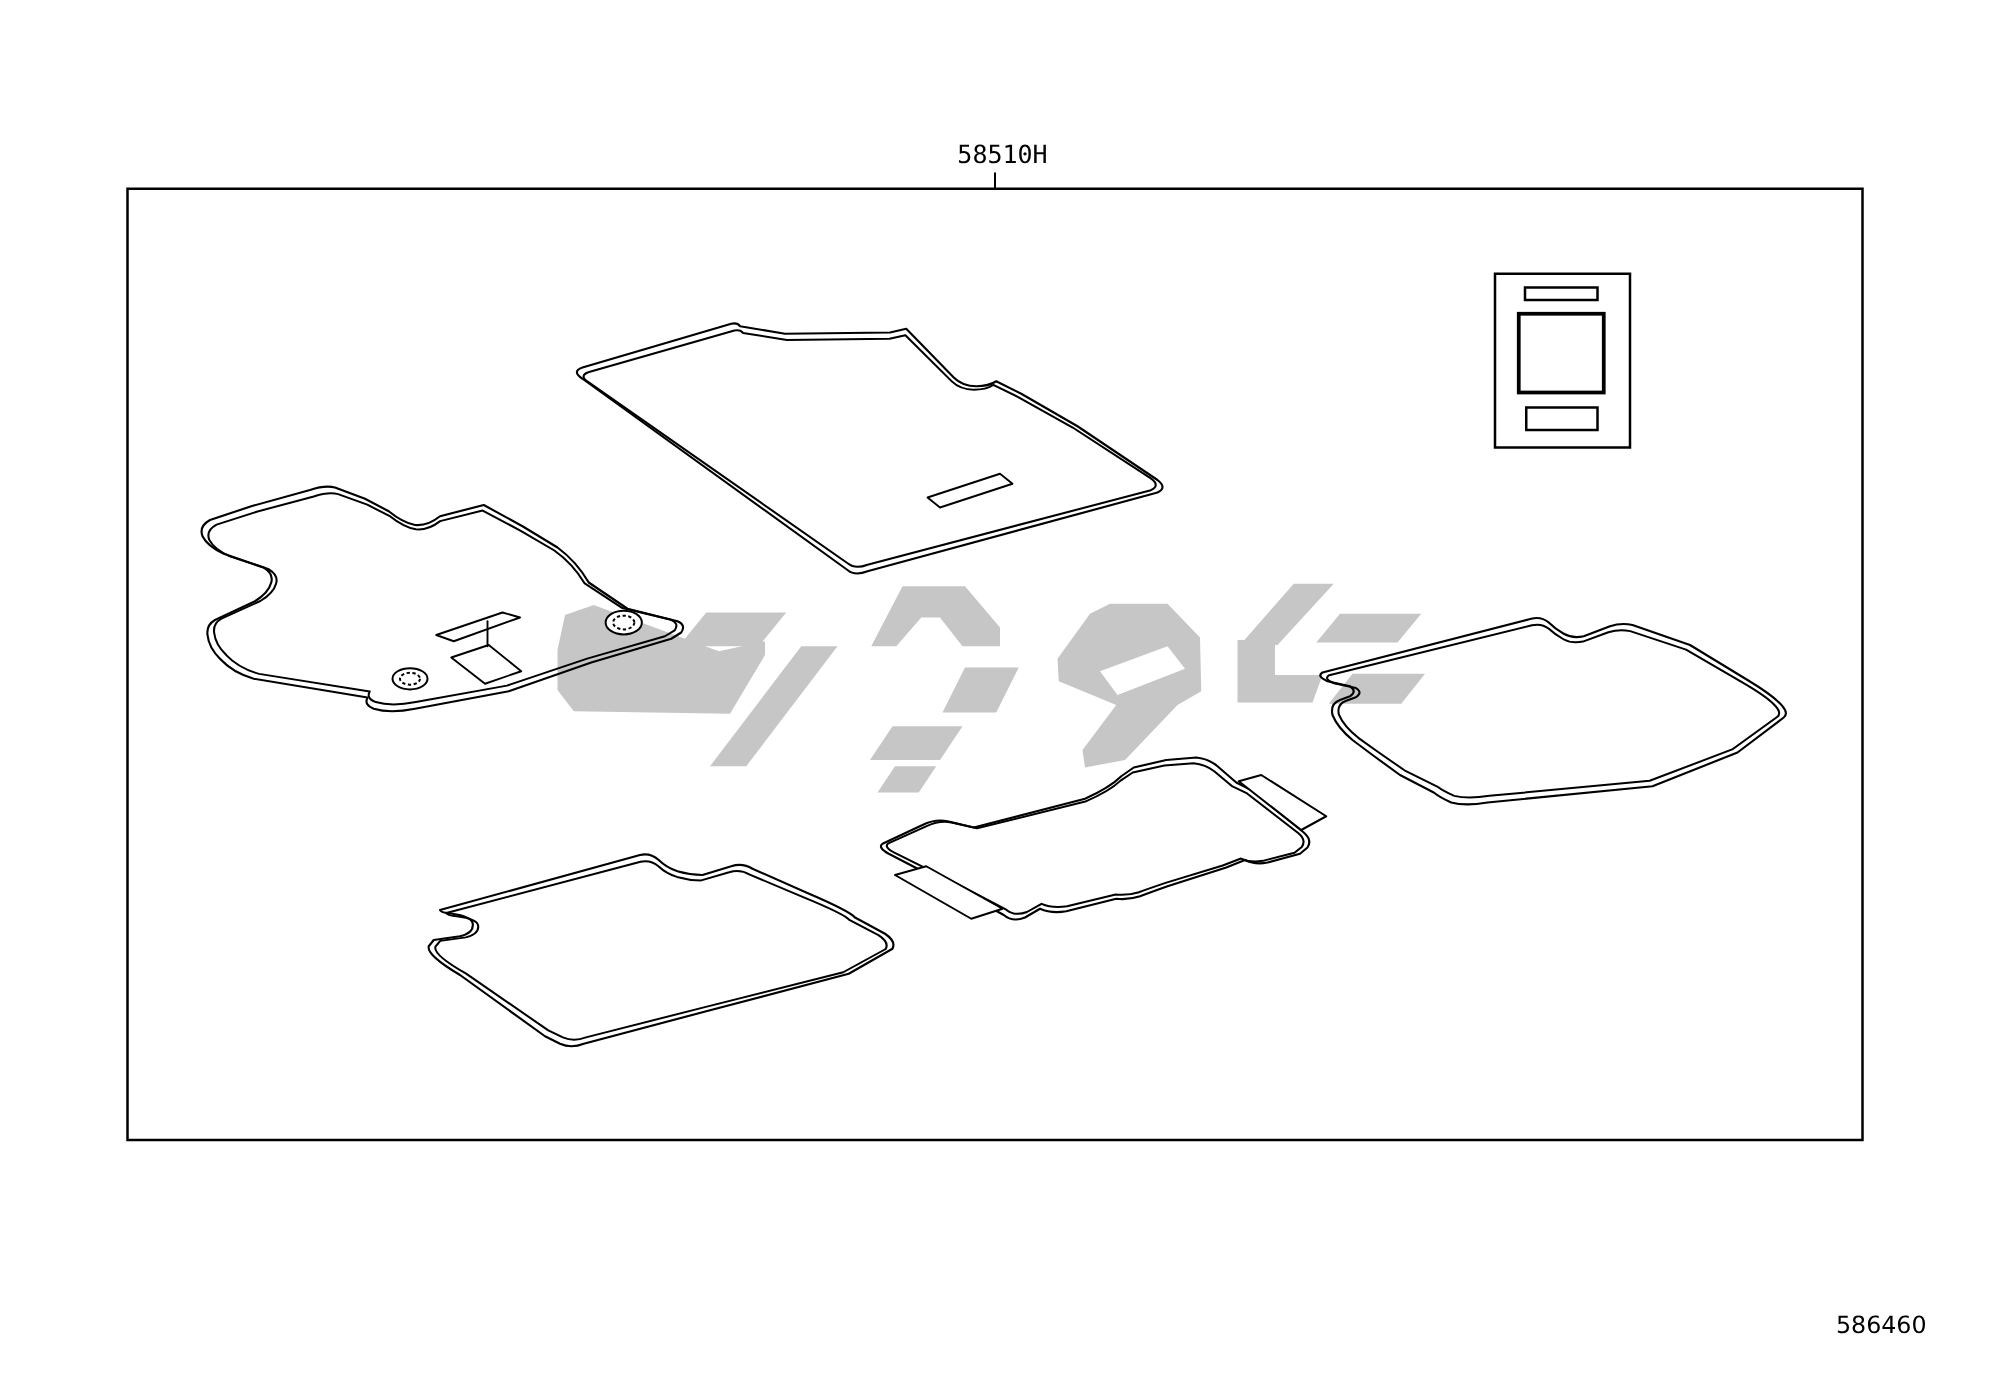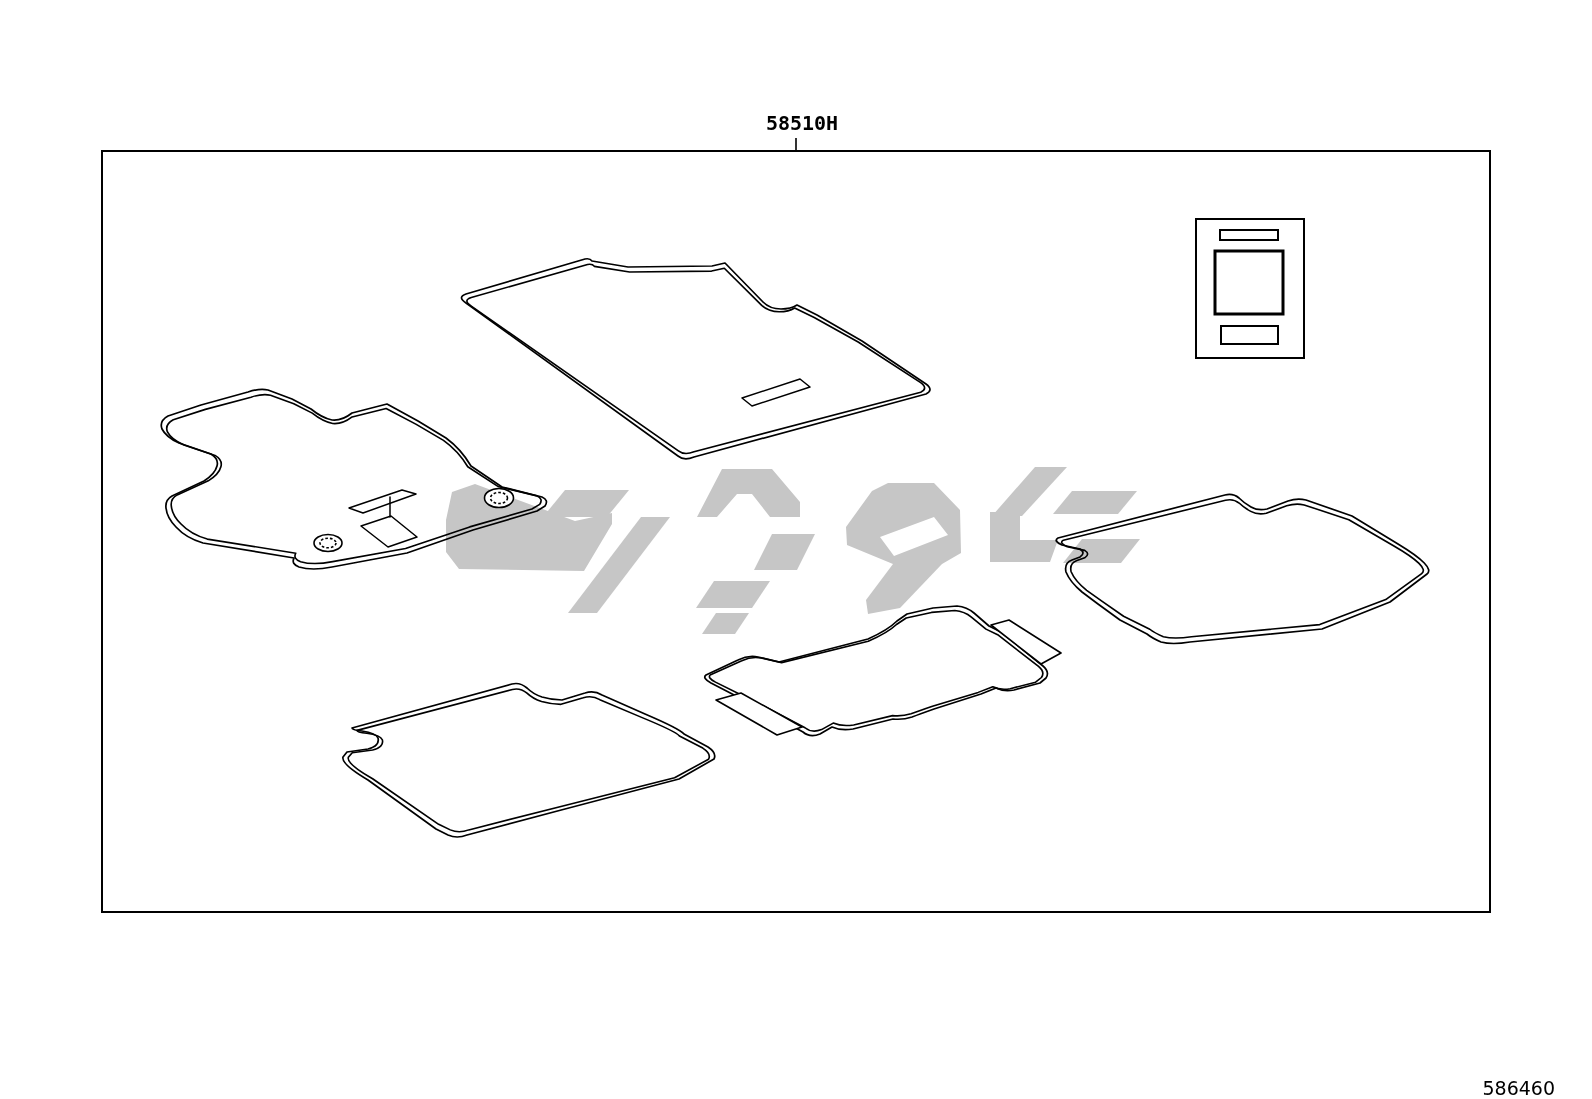--- a/index.html
+++ b/index.html
@@ -20,27 +20,27 @@
   .dash  { fill:none; stroke:var(--line,#000); stroke-width:1.6; stroke-dasharray:2.6 2; }
   .wm  { fill:var(--wm,#c6c6c6); stroke:none; }
   .frame { fill:none; stroke:var(--line,#000); stroke-width:2; }
   .tagln { fill:#fff; stroke:var(--line,#000); stroke-width:2; }
   .tagthick { stroke-width:3; }
 
   .callout {
     position:absolute; left:757px; top:110px; width:90px;
     text-align:center;
     font-family:"DejaVu Sans Mono", monospace;
-    font-weight:bold; font-size:20px; line-height:26px;
+    font-weight:normal; font-size:20px; line-height:26px;
     color:var(--line,#000);
     letter-spacing:0px;
   }
   .figcode {
-    position:absolute; left:1455px; top:1076px; width:100px;
-    text-align:right;
+    position:absolute; left:1455px; top:1048px; width:100px;
+    text-align:center;
     font-family:"DejaVu Sans", "Liberation Sans", sans-serif;
     font-size:19px; line-height:24px;
     color:var(--line,#000);
   }
 </style>
 </head>
 <body>
 
 <div class="page">
 

